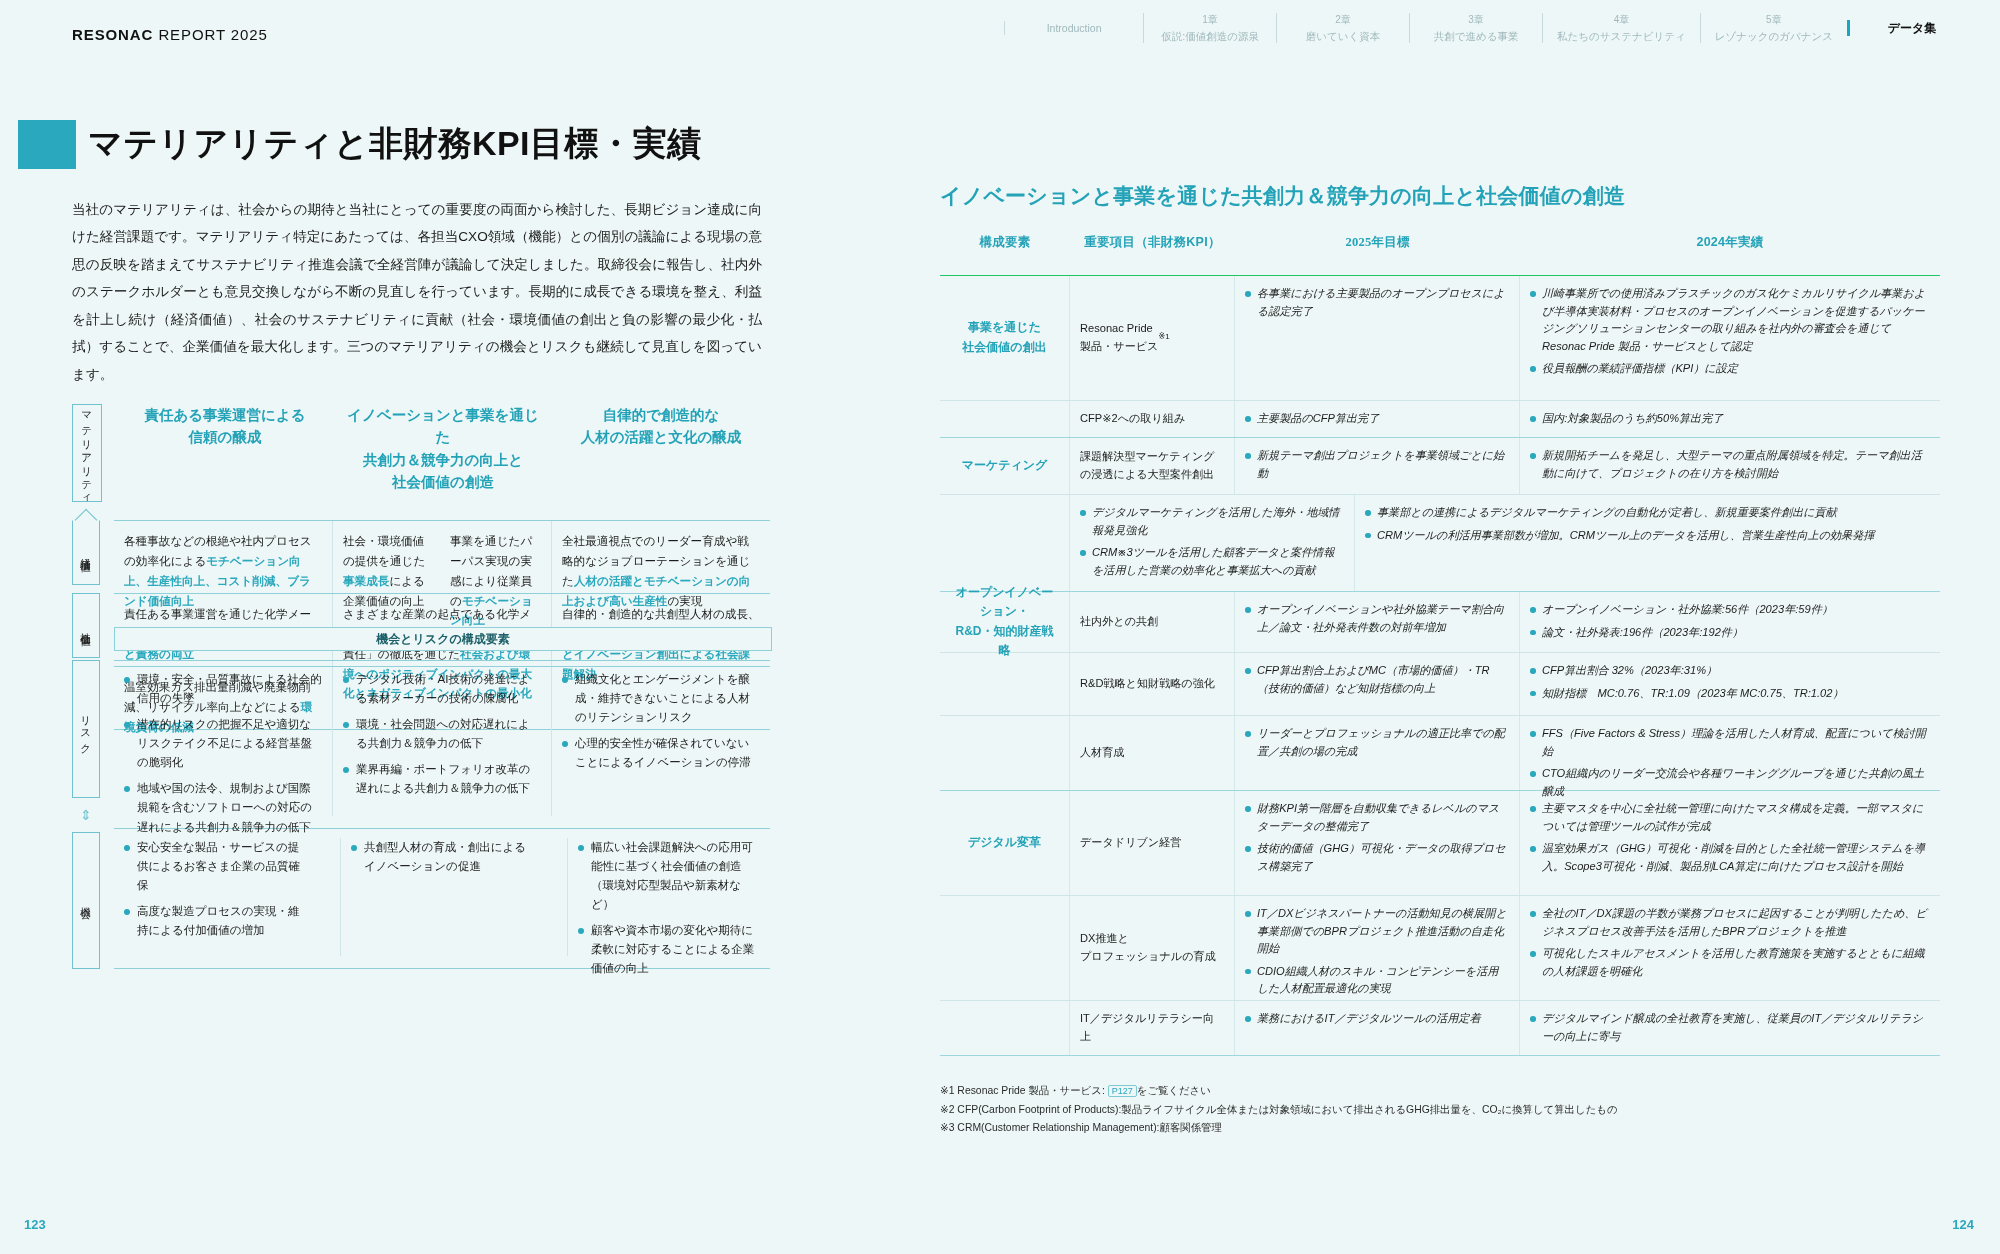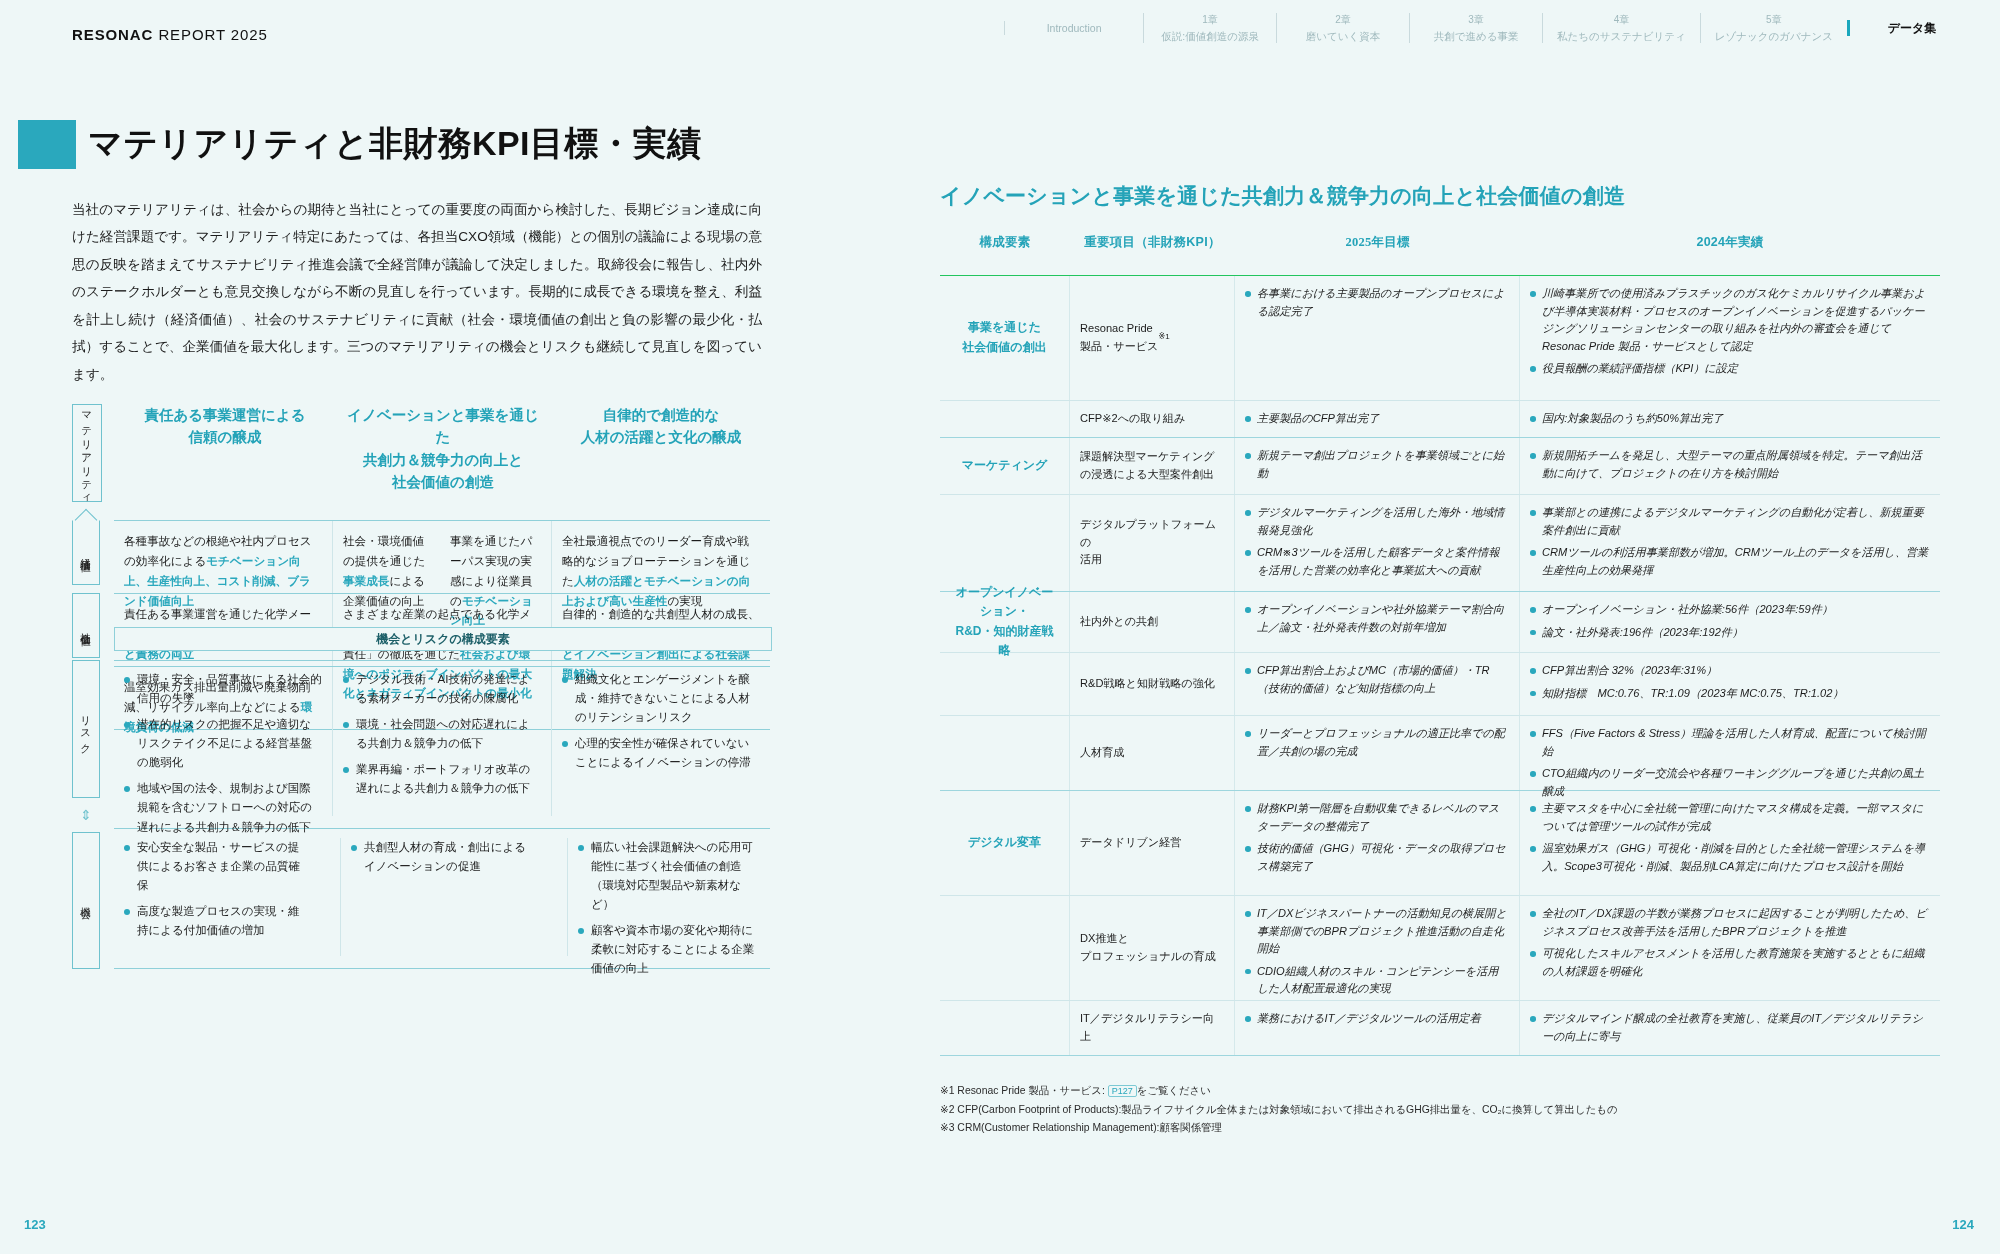--- a/index.html
+++ b/index.html
@@ -374,21 +374,20 @@
       </div>
       <div class="kt-c res" style="height:56px">
         <ul>
             <li>新規開拓チームを発足し、大型テーマの重点附属領域を特定。テーマ創出活動に向けて、プロジェクトの在り方を検討開始</li>
           </ul>
       </div>
     </div>
 
     <div class="kt-row kt-line soft">
       <div class="kt-c grp" style="height:96px;border-top:none"></div>
-      <div class="kt-c item" style="height:96px">デジタルプラットフォームの<br>活用</div>
       <div class="kt-c tgt" style="height:96px">
         <ul>
           <li>デジタルマーケティングを活用した海外・地域情報発見強化</li>
           <li>CRM※3ツールを活用した顧客データと案件情報を活用した営業の効率化と事業拡大への貢献</li>
         </ul>
       </div>
       <div class="kt-c res" style="height:96px">
         <ul>
           <li>事業部との連携によるデジタルマーケティングの自動化が定着し、新規重要案件創出に貢献</li>
           <li>CRMツールの利活用事業部数が増加。CRMツール上のデータを活用し、営業生産性向上の効果発揮</li>

